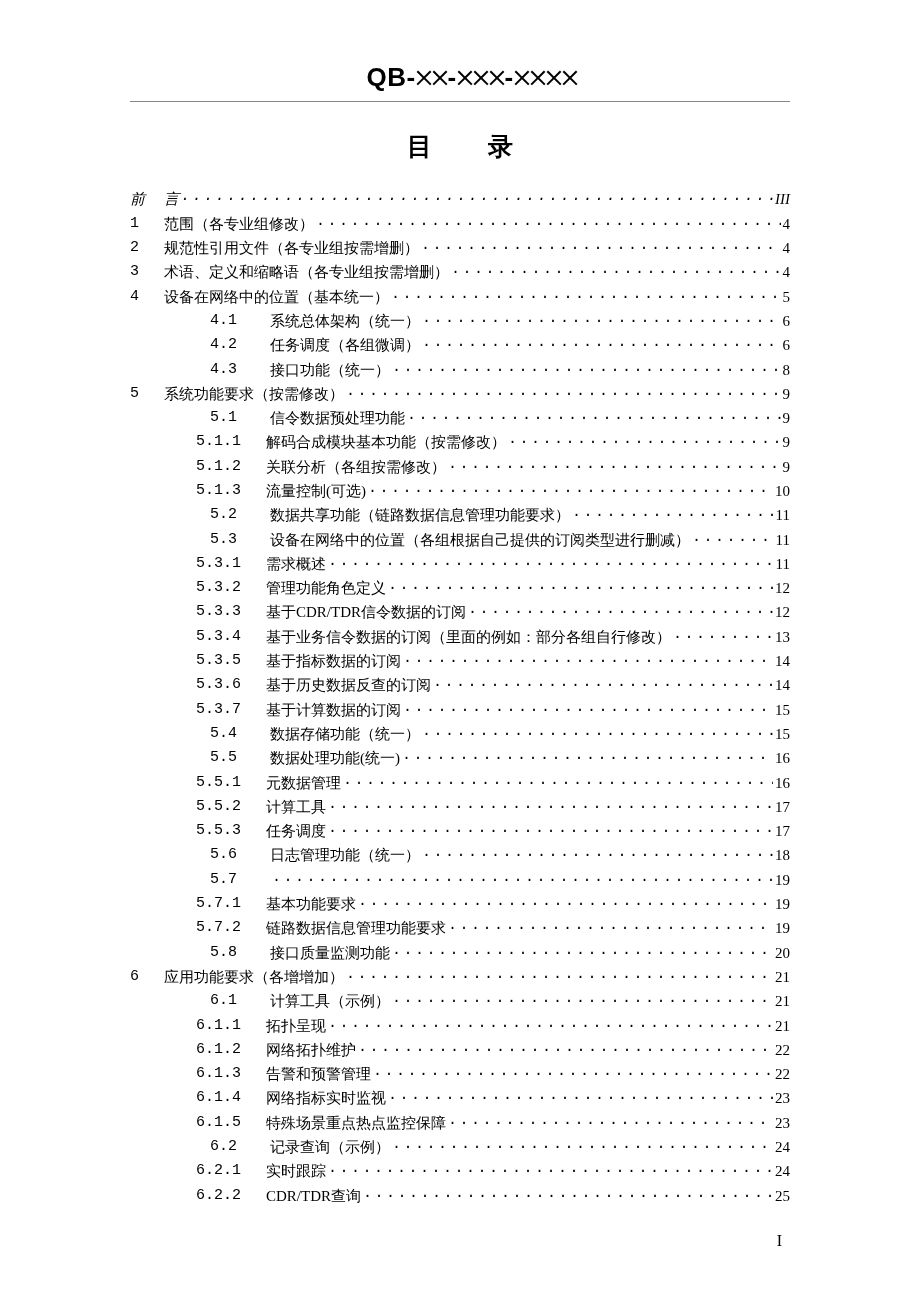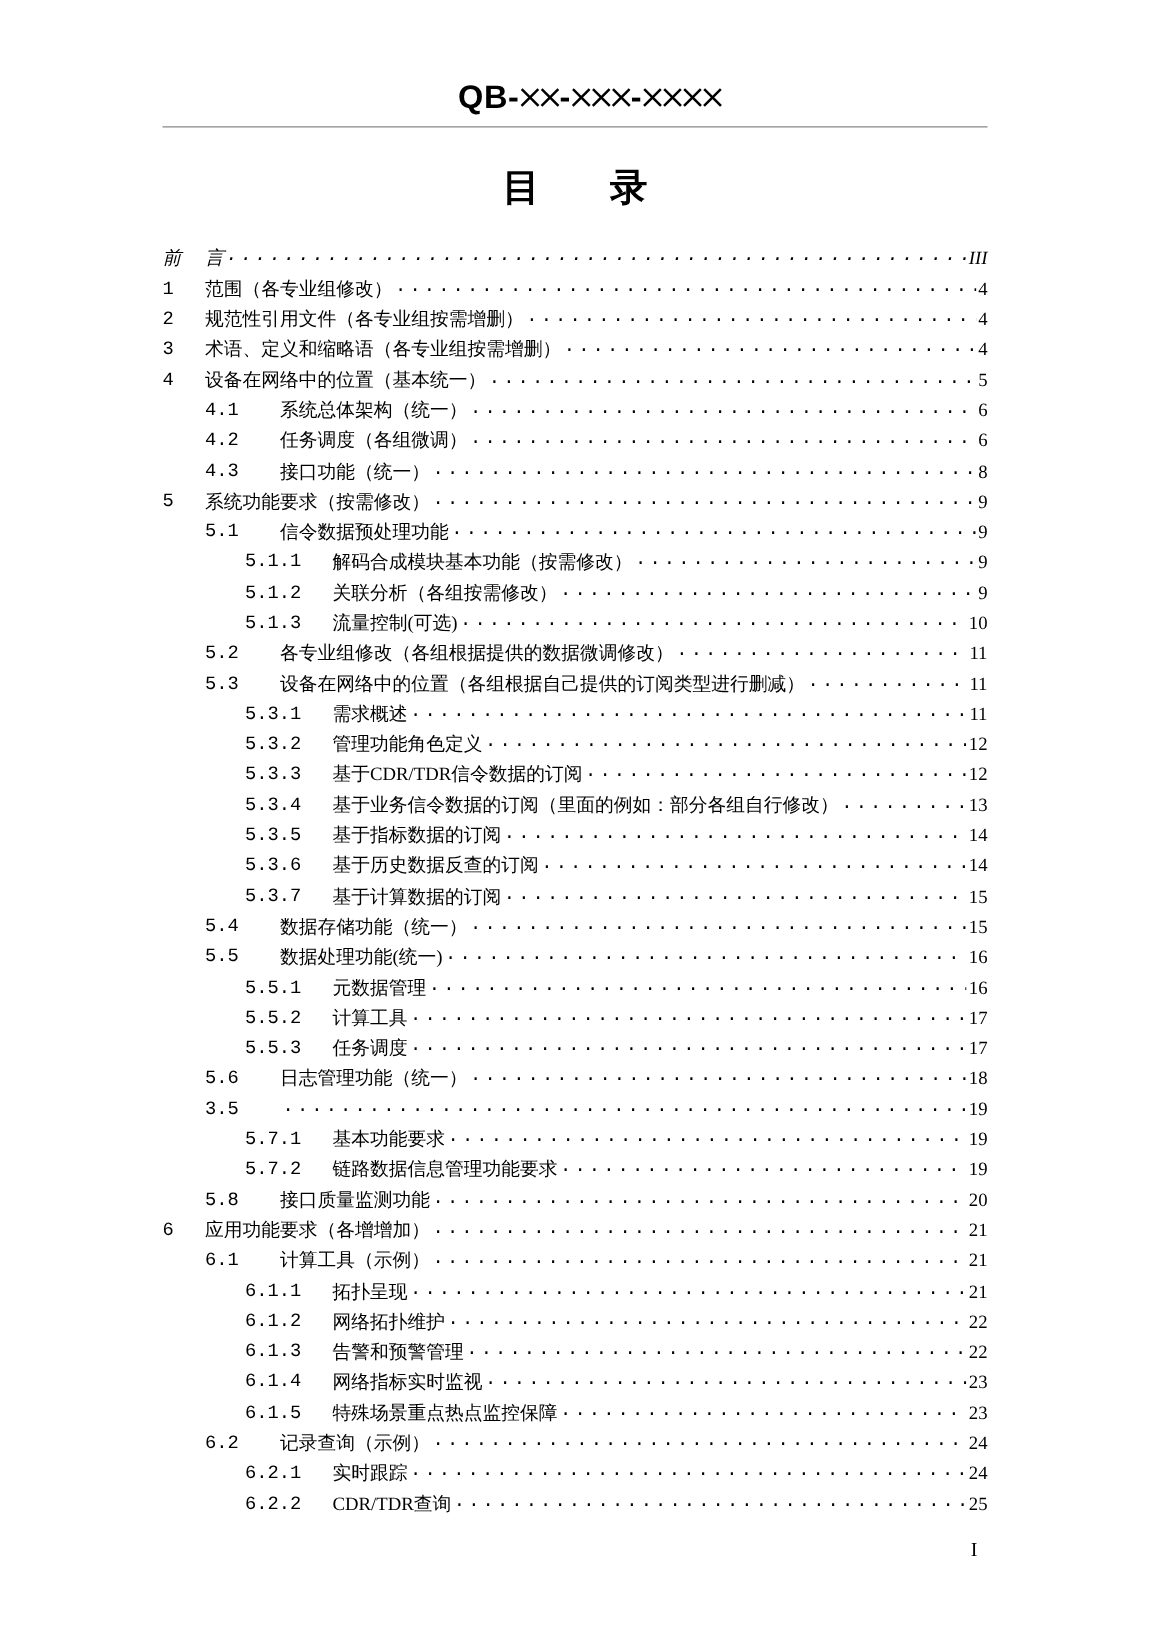--- a/index.html
+++ b/index.html
@@ -30,21 +30,21 @@
       content:""; position:absolute; left:50%; top:50%; width:19px; height:2.2px;
       background:#000; transform-origin:center;
     }
     .xmark::before { transform: translate(-50%,-50%) rotate(45deg); }
     .xmark::after  { transform: translate(-50%,-50%) rotate(-45deg); }
     .sep { display:inline-block; width:9px; text-align:center; vertical-align:middle; font-weight:bold;}
     .title {
       text-align: center;
       font-family: "SimSun","宋体",serif;
       font-weight: bold;
-      font-size: 30px;
+      font-size: 25px;
       margin-bottom: 24px;
     }
     .title .gap { display:inline-block; width: 56px; }
     .toc {
       line-height: 1.62;
     }
     .toc-row {
       display: flex;
       white-space: nowrap;
     }
@@ -64,21 +64,21 @@
       left: 0; bottom: 2px;
       font-family: "Courier New", monospace;
       color:#000;
     }
     .toc-row .pg { flex: 0 0 auto; font-family: "SimSun", serif; text-align: right;}
     .lvl0 { padding-left: 0px; font-style: italic;}
     .lvl1 { padding-left: 0px; }
     .lvl2 { padding-left: 34px; }
     .lvl3 { padding-left: 66px; }
     .toc .num.main { display:inline-block; min-width: 34px; }
-    .toc .num.sub  { display:inline-block; min-width: 60px; }
+    .toc .num.sub  { display:inline-block; min-width: 60px; margin-left: 46px; }
     .toc .num.ssub { display:inline-block; min-width: 70px; }
     .lvl0 .lbl { font-style: italic; }
     .page-num {
       position: absolute;
       bottom: 52px;
       right: 138px;
       font-family: "Times New Roman", serif;
       font-size: 16px;
     }
   </style>
@@ -167,21 +167,21 @@
       <span class="pg">9</span>
     </div>
     <div class="toc-row lvl3">
       <span class="num ssub">5.1.3</span>
       <span class="txt">流量控制(可选)</span>
       <span class="dots"></span>
       <span class="pg">10</span>
     </div>
     <div class="toc-row lvl2">
       <span class="num sub">5.2</span>
-      <span class="txt">各专业组修改（各组根据提供的数据微调修改）</span>
+      <span class="txt">数据共享功能（链路数据信息管理功能要求）</span>
       <span class="dots"></span>
       <span class="pg">11</span>
     </div>
     <div class="toc-row lvl2">
       <span class="num sub">5.3</span>
       <span class="txt">设备在网络中的位置（各组根据自己提供的订阅类型进行删减）</span>
       <span class="dots"></span>
       <span class="pg">11</span>
     </div>
     <div class="toc-row lvl3">
@@ -256,21 +256,21 @@
       <span class="dots"></span>
       <span class="pg">17</span>
     </div>
     <div class="toc-row lvl2">
       <span class="num sub">5.6</span>
       <span class="txt">日志管理功能（统一）</span>
       <span class="dots"></span>
       <span class="pg">18</span>
     </div>
     <div class="toc-row lvl2">
-      <span class="num sub">3.5</span>
+      <span class="num sub">5.7</span>
       <span class="dots"></span>
       <span class="pg">19</span>
     </div>
     <div class="toc-row lvl3">
       <span class="num ssub">5.7.1</span>
       <span class="txt">基本功能要求</span>
       <span class="dots"></span>
       <span class="pg">19</span>
     </div>
     <div class="toc-row lvl3">

